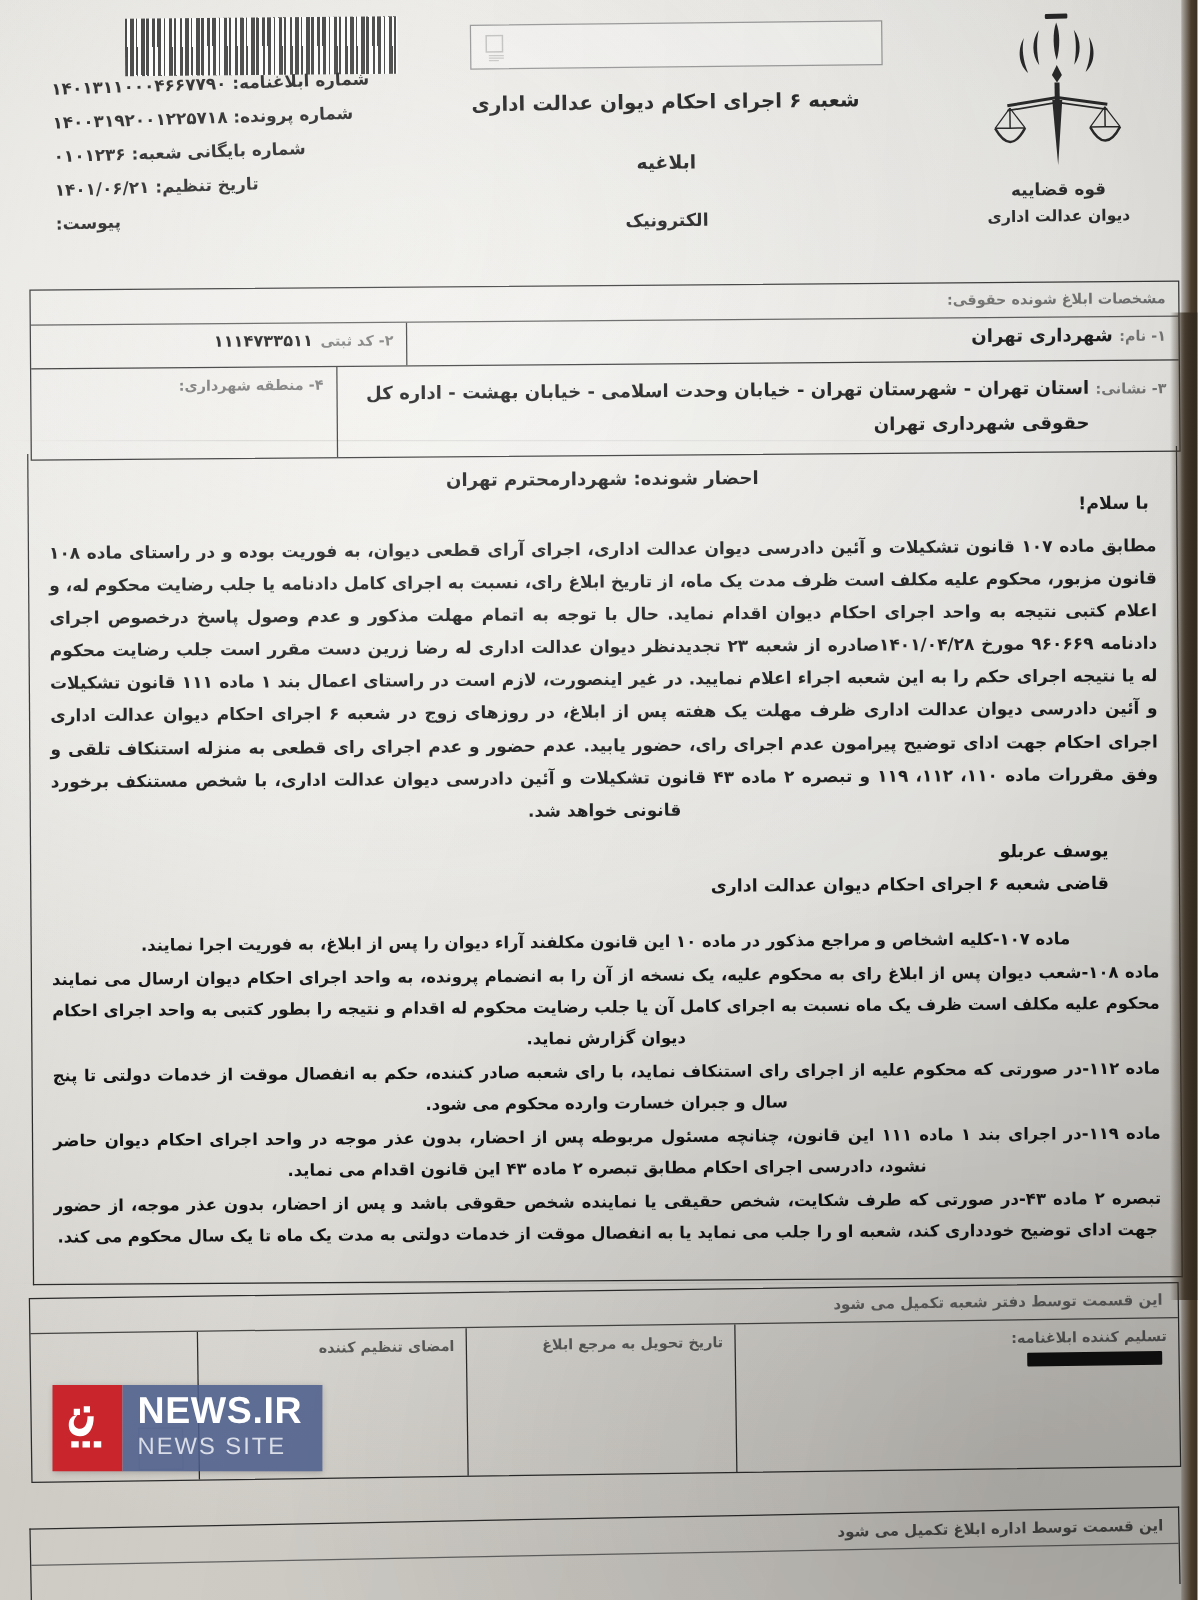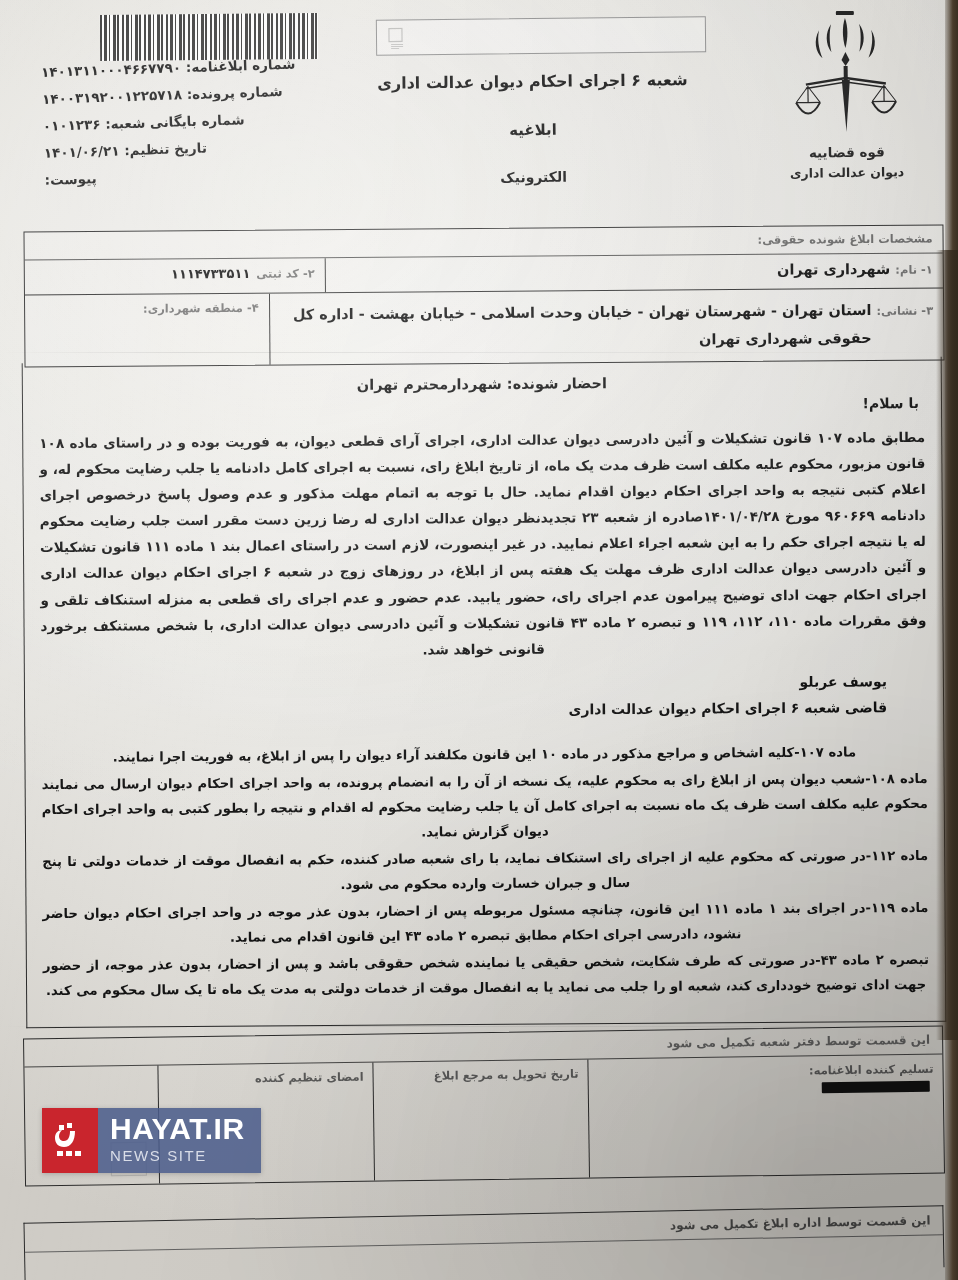--- a/index.html
+++ b/index.html
@@ -223,21 +223,21 @@
     background: rgba(74,92,138,0.86);
     padding: 6px 16px 8px 12px;
     display: flex; flex-direction: column; justify-content: center;
   }
   .wm-title {
     color: #ffffff; font-size: 30px; font-weight: 700;
     line-height: 1; letter-spacing: .5px;
     font-family: "Liberation Sans", sans-serif;
   }
   .wm-sub {
-    color: #d9dde8; font-size: 15px; font-weight: 400;
+    color: #d9dde8; font-size: 19px; font-weight: 400;
     line-height: 1.1; margin-top: 4px; letter-spacing: 1.6px;
     font-family: "Liberation Sans", sans-serif;
   }
 
   
   .crease {
     position: absolute; left: 0; width: 100%; height: 1px;
     background: linear-gradient(90deg, rgba(0,0,0,0) 0%, rgba(0,0,0,0.10) 20%, rgba(0,0,0,0.06) 60%, rgba(0,0,0,0) 100%);
     z-index: 30; pointer-events: none;
   }
@@ -391,17 +391,17 @@
 
   <div class="watermark">
     <div class="wm-mark">
       <svg width="34" height="42" viewBox="0 0 34 42">
         <path d="M6 6 h5 v5 h-5 z M14 4 h5 v5 h-5 z" fill="#fff"></path>
         <path d="M22 12 c0 10 -4 16 -11 16 c-6 0 -9 -4 -9 -9 c0 -5 3 -8 7 -8 c-2 2 -3 4 -3 6 c0 3 2 5 5 5 c4 0 6 -4 6 -10 z" fill="#fff"></path>
         <path d="M4 32 h6 v5 h-6 z M13 32 h6 v5 h-6 z M22 32 h6 v5 h-6 z" fill="#fff"></path>
       </svg>
     </div>
     <div class="wm-text">
-      <div class="wm-title">HAYAT.IR</div>
+      <div class="wm-title">NEWS.IR</div>
       <div class="wm-sub">NEWS SITE</div>
     </div>
   </div>
 </div>
 
 </body></html>

